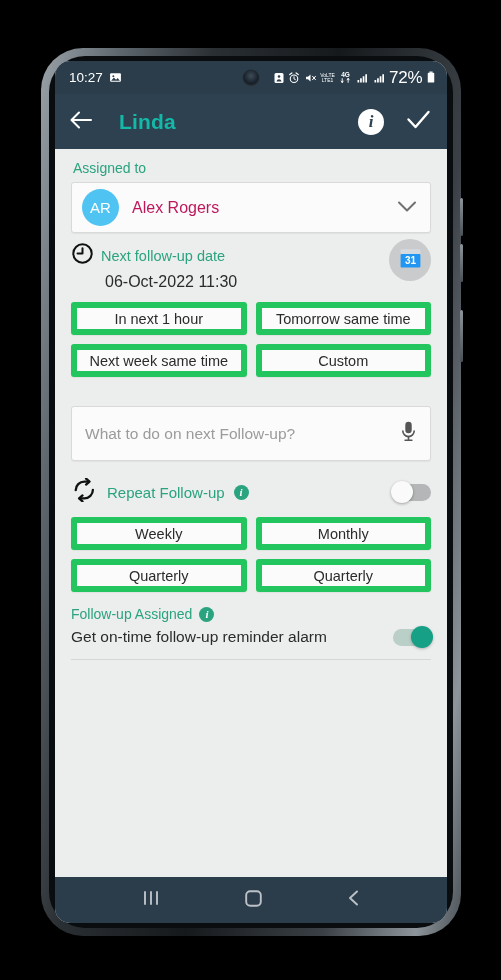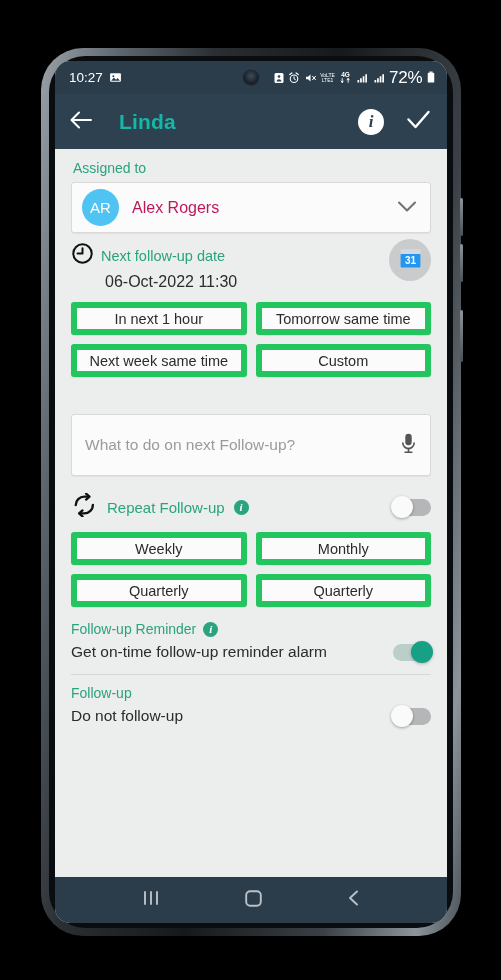--- a/index.html
+++ b/index.html
@@ -151,25 +151,25 @@
     border-radius: 3px;
     height: 33px;
     display:flex; align-items:center; justify-content:center;
     font-size: 14.5px;
     color: #2b2b2b;
     box-shadow: 0 1px 1px rgba(0,0,0,.05);
   }
 
   
   #note-input-wrap {
-    margin-top: 37px;
+    margin-top: 29px;
     background: #fbfbfb;
     border: 1px solid #d9d9d9;
     border-radius: 3px;
-    height: 62px;
+    height: 55px;
     display:flex; align-items:center;
     padding: 0 13px 0 13px;
     box-shadow: 0 1px 1px rgba(0,0,0,.05);
   }
   #note-input {
     flex: 1;
     border: none; outline: none; background: transparent;
     font-size: 15.5px;
     font-family: "Liberation Sans", sans-serif;
     color: #2b2b2b;
@@ -416,43 +416,32 @@
         <div class="chip-grid">
           <div class="chip">Weekly</div>
           <div class="chip">Monthly</div>
           <div class="chip">Quarterly</div>
           <div class="chip">Quarterly</div>
         </div>
       </div>
 
       <div class="section setting-block">
         <div class="setting-head">
-          <span class="label-teal">Follow-up Reminder</span>
+          <span class="label-teal">Follow-up Assigned</span>
           <span class="info-dot">i</span>
         </div>
         <div class="setting-row">
           <span class="setting-text">Get on-time follow-up reminder alarm</span>
           <span class="toggle on">
             <span class="knob"></span>
           </span>
         </div>
         <div class="divider"></div>
       </div>
 
-      <div class="section" style="padding-top:10px;">
-        <div class="setting-head">
-          <span class="label-teal">Follow-up</span>
-        </div>
-        <div class="setting-row">
-          <span class="setting-text">Do not follow-up</span>
-          <span class="toggle off">
-            <span class="knob"></span>
-          </span>
-        </div>
-      </div>
 
     </div>
 
     <div id="nav-bar">
       <span class="nav-ico">
         <svg width="20" height="18" viewBox="0 0 20 18">
           <path d="M4 3v12M10 3v12M16 3v12" stroke="#cfd4d7" stroke-width="1.9" stroke-linecap="round"></path>
         </svg>
       </span>
       <span class="nav-ico">

